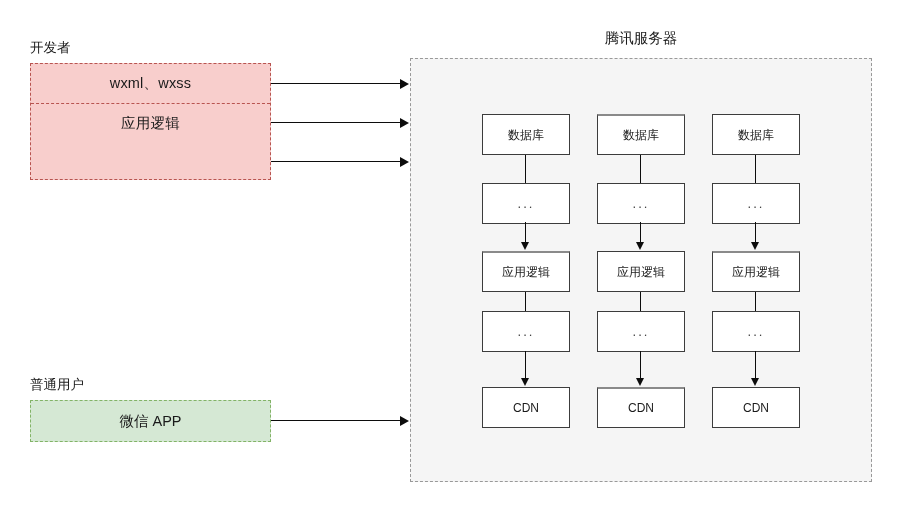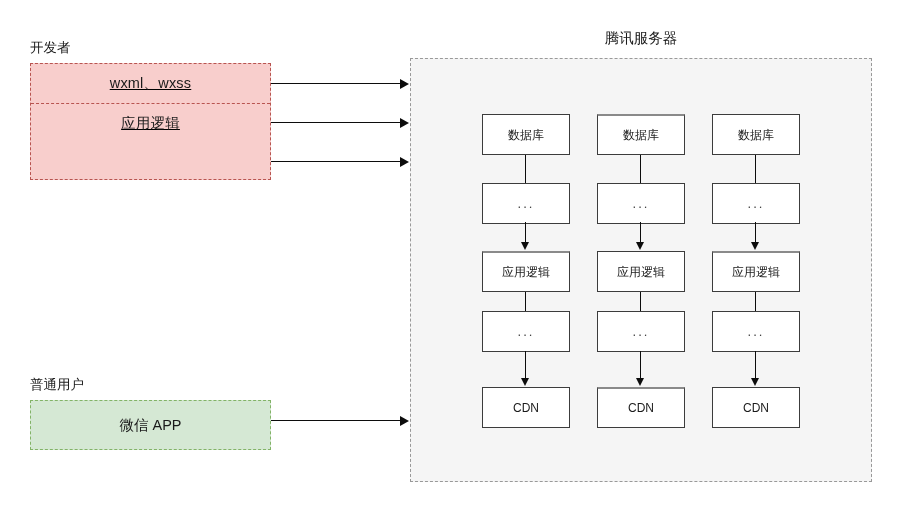--- a/index.html
+++ b/index.html
@@ -25,37 +25,36 @@
     color:#1a1a1a;
     line-height:16px;
     white-space:nowrap;
   }
 
   
   #dev-group{
     left:30px; top:63px; width:241px; height:117px;
     border:1px dashed #b85450;
     background:#f8cecc;
-    text-decoration:underline;
   }
   .dev-row{
     position:relative;
     height:39px;
     display:flex;
     align-items:center;
     justify-content:center;
     font-size:14.5px;
     color:#1a1a1a;
     letter-spacing:.2px;
   }
   .dev-row + .dev-row{border-top:1px dashed #b85450;}
 
   
   #user-group{
-    left:30px; top:400px; width:241px; height:50px;
+    left:30px; top:400px; width:241px; height:42px;
     border:1px dashed #82b366;
     background:#d5e8d4;
     display:flex;align-items:center;justify-content:center;
     font-size:14.5px;color:#1a1a1a;
   }
 
   
   #server-box{
     left:410px; top:58px; width:462px; height:424px;
     border:1px dashed #999999;

